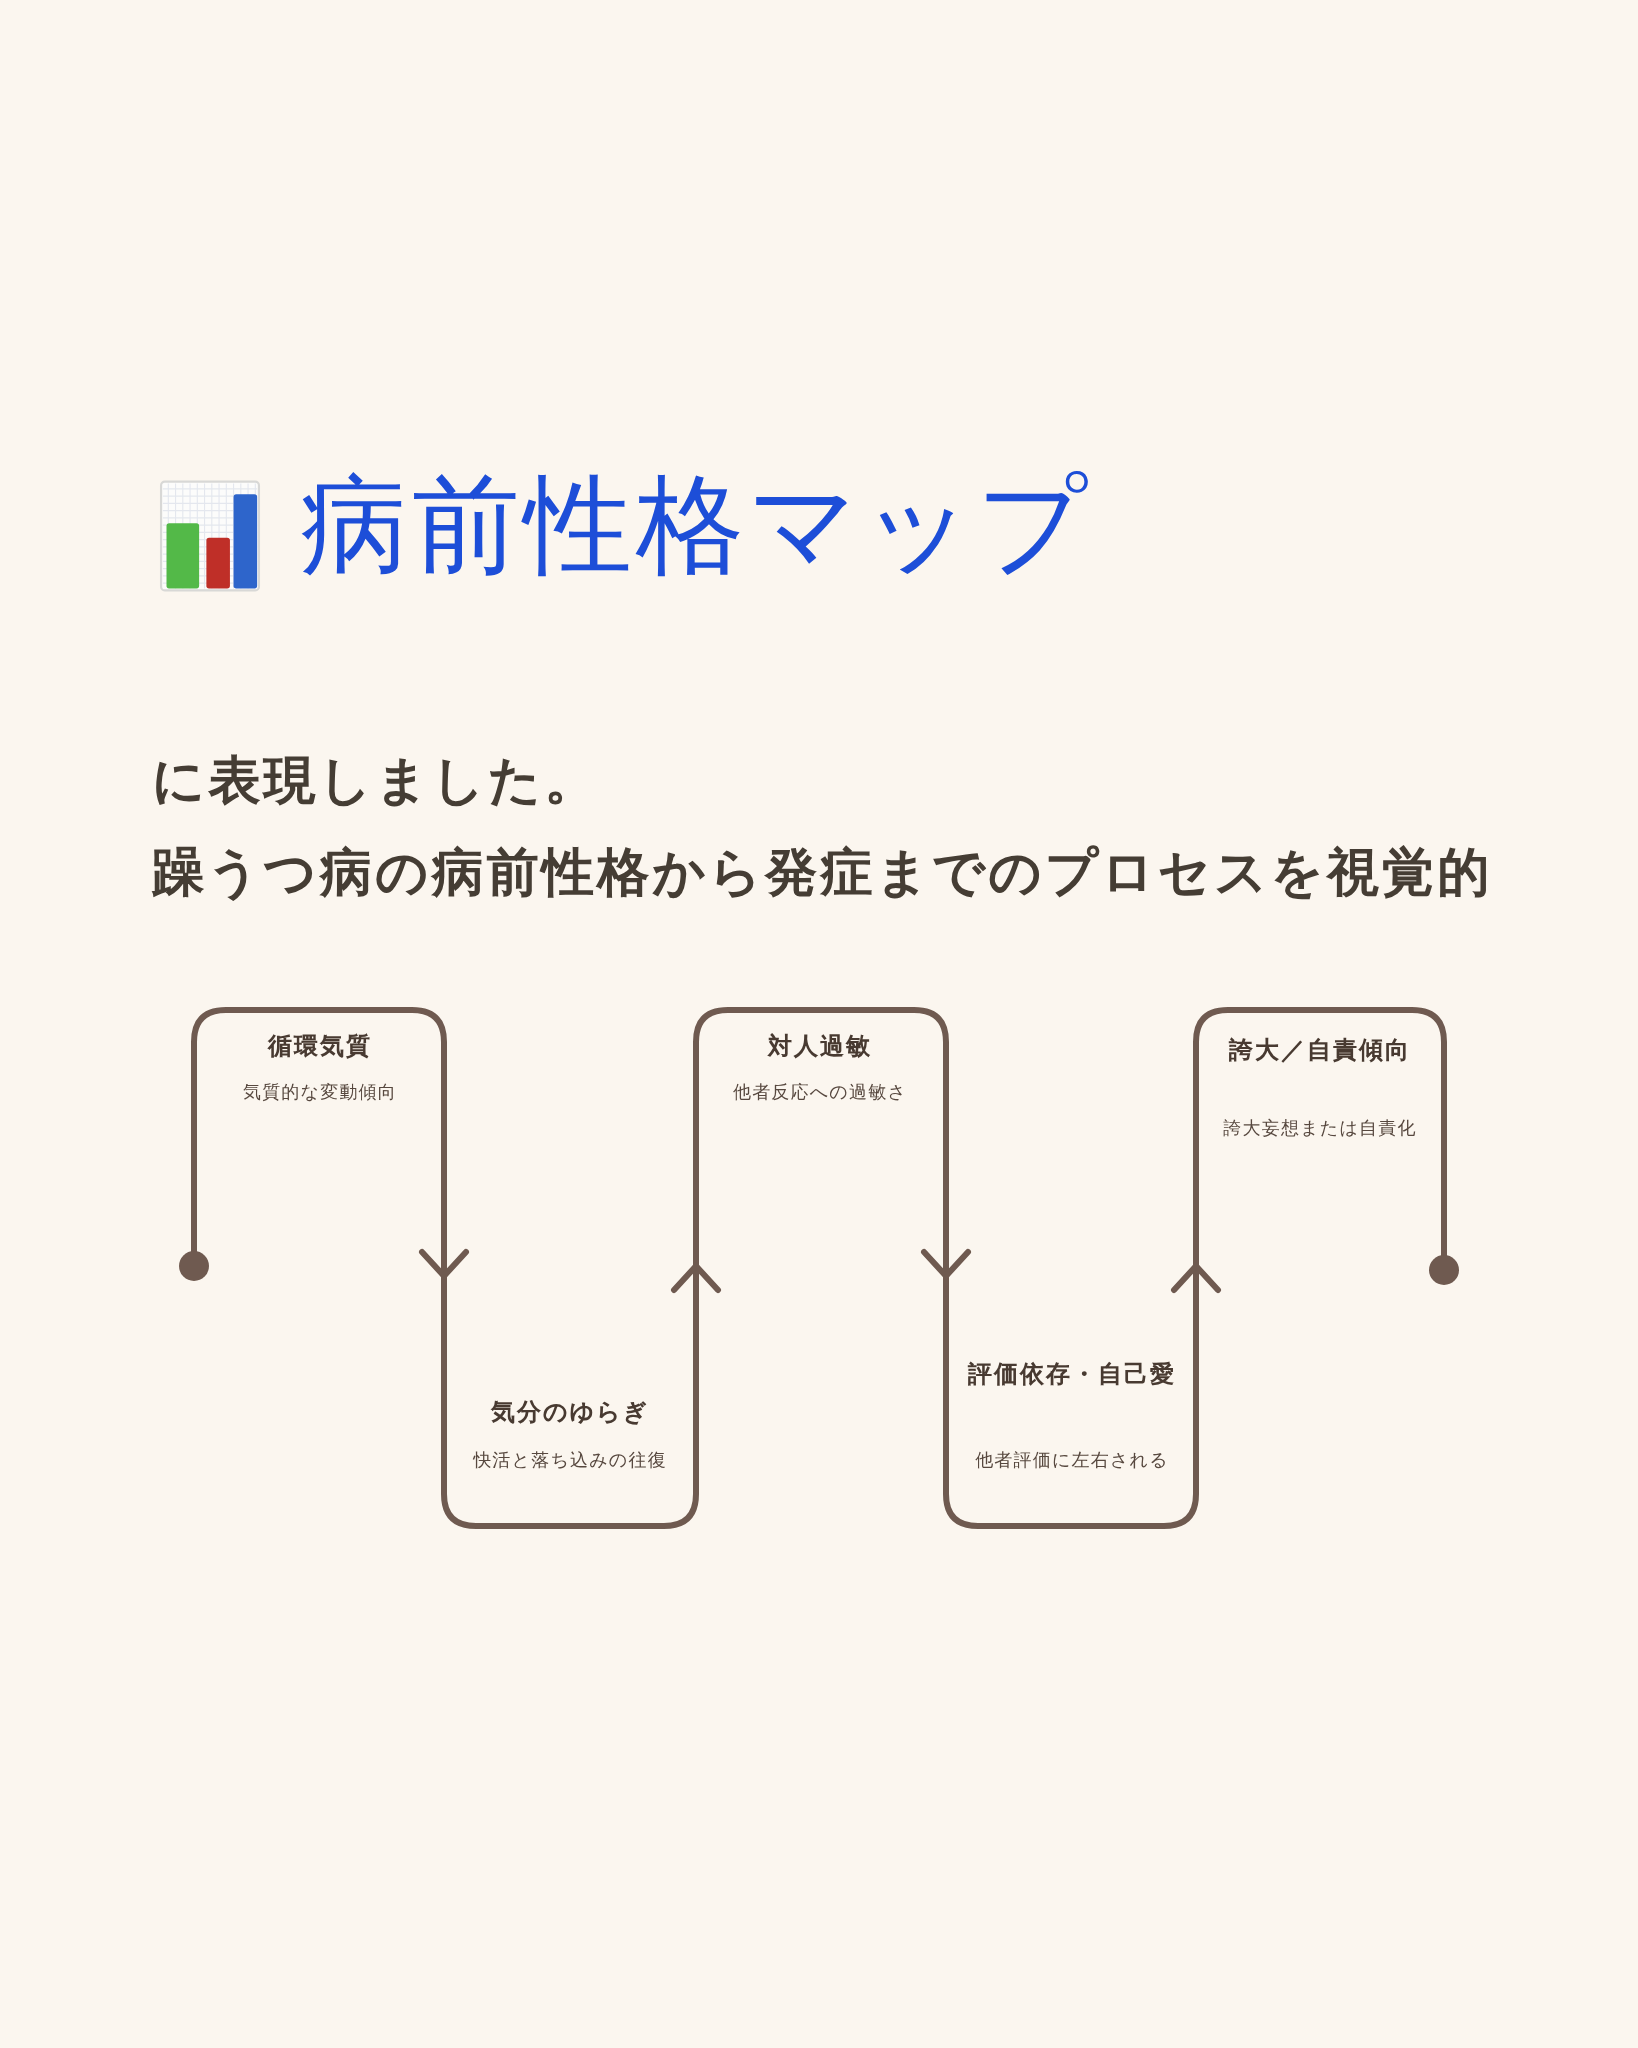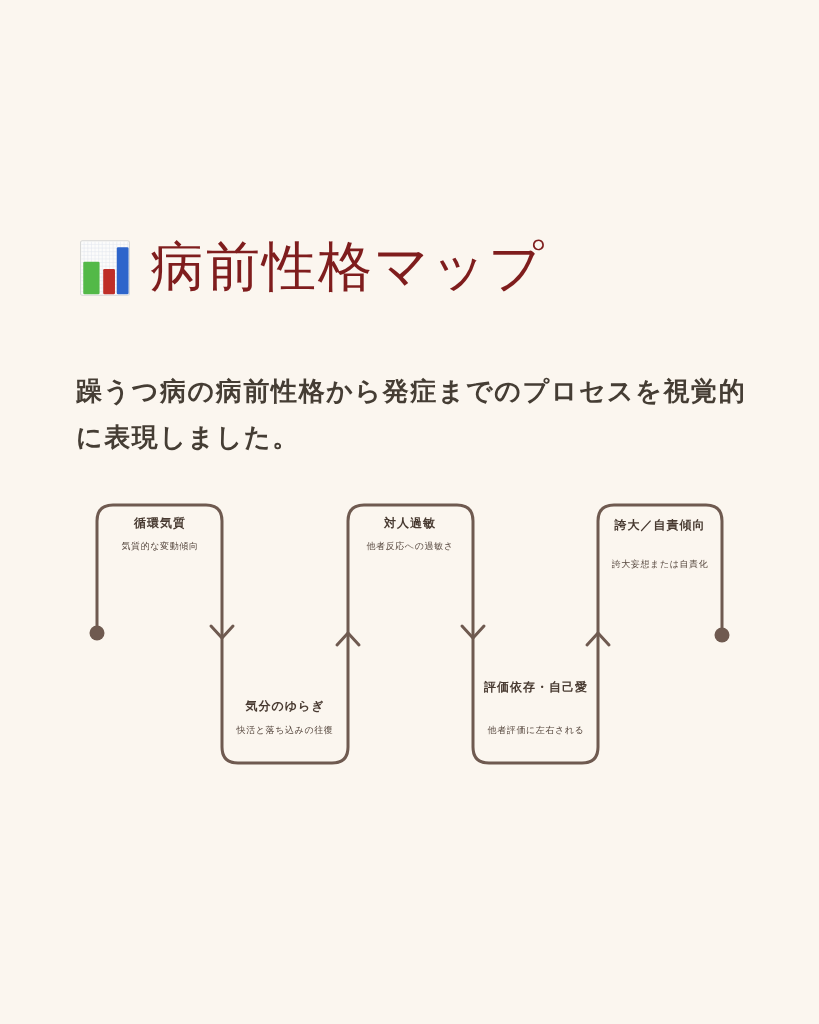--- a/index.html
+++ b/index.html
@@ -20,25 +20,25 @@
     align-items: center;
     gap: 16px;
   }
   .chart-icon {
     width: 58px;
     height: 58px;
     display: inline-block;
     flex: 0 0 auto;
   }
   .page-title {
-    font-family: Liberation Serif, serif;
+    font-family: Liberation Mono, monospace;
     font-weight: 500;
     font-size: 54px;
     letter-spacing: 2px;
-    color: #7f1d1d;
+    color: #1d4ed8;
     line-height: 1.1;
     white-space: nowrap;
   }
   .description {
     position: absolute;
     left: 76px;
     top: 368px;
     width: 700px;
     font-size: 26px;
     font-weight: 600;
@@ -93,22 +93,22 @@
         <path d="M6 6H58M6 10H58M6 14H58M6 18H58M6 22H58M6 26H58M6 30H58M6 34H58M6 38H58M6 42H58M6 46H58M6 50H58M6 54H58M6 58H58" stroke="#e4e7ee" stroke-width="0.6" fill="none"></path>
         <rect x="8" y="25" width="18" height="36" rx="1.5" fill="#53b948"></rect>
         <rect x="30" y="33" width="13" height="28" rx="1.5" fill="#bf2f28"></rect>
         <rect x="45" y="9" width="13" height="52" rx="1.5" fill="#2e65cb"></rect>
       </svg>
     </span>
     <h1 class="page-title">病前性格マップ</h1>
   </div>
 
   <p class="description">
+    <span class="line">に表現しました。</span>
     <span class="line">躁うつ病の病前性格から発症までのプロセスを視覚的</span>
-    <span class="line">に表現しました。</span>
   </p>
 
   <svg class="diagram" viewBox="0 480 819 320">
 
     <path class="flow-line" d="M97 633 V521 Q97 505 113 505 H206 Q222 505 222 521 V747 Q222 763 238 763 H332 Q348 763 348 747 V521 Q348 505 364 505 H457 Q473 505 473 521 V747 Q473 763 489 763 H582 Q598 763 598 747 V521 Q598 505 614 505 H706 Q722 505 722 521 V635" stroke="#6f5a50"></path>
 
     <circle cx="97" cy="633" r="7.5" fill="#6f5a50"></circle>
     <circle cx="722" cy="635" r="7.5" fill="#6f5a50"></circle>
 
     <path class="arrow" d="M211 626 L222 638 L233 626" stroke="#6f5a50"></path>

